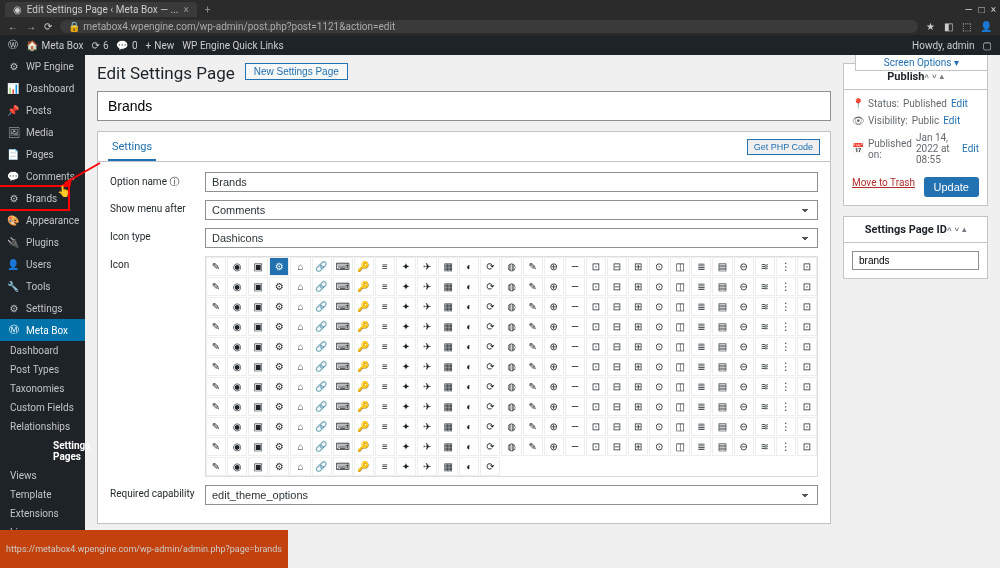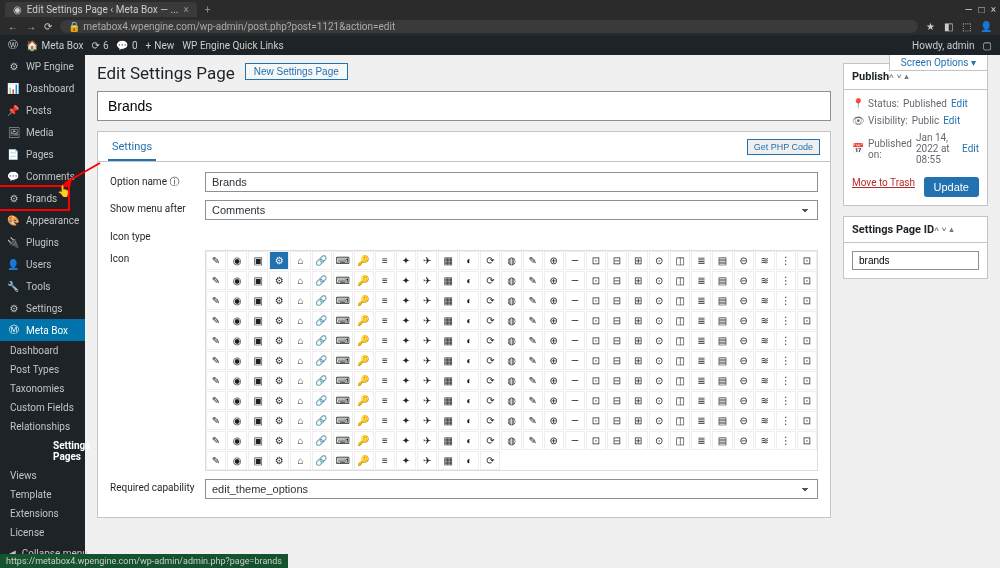--- a/index.html
+++ b/index.html
@@ -36,21 +36,21 @@
 
 .arrow-annotation { position: absolute; left: 60px; top: 158px; pointer-events: none; z-index: 100; }
 .arrow-line { stroke: red; stroke-width: 2; fill: none; }
 .arrow-head { fill: red; }
 
 
 .wp-main { flex: 1; display: flex; padding: 8px 12px; gap: 12px; overflow-y: auto; position: relative; }
 .main-col { flex: 1; min-width: 0; }
 .side-col { width: 145px; flex-shrink: 0; display: flex; flex-direction: column; gap: 10px; }
 
-.screen-options { position: absolute; top: 0; right: 12px; background: #fff; border: 1px solid #c3c4c7; border-top: none; padding: 2px 11px; font-size: 10px; color: #2271b1; cursor: pointer; }
+.screen-options { position: absolute; top: 0; right: 12px; background: #fff; border: 1px solid #c3c4c7; border-top: none; padding: 2px 28px; font-size: 10px; color: #2271b1; cursor: pointer; }
 
 .page-header { display: flex; align-items: flex-start; gap: 10px; margin-bottom: 8px; }
 .page-title { font-size: 17px; font-weight: 400; color: #1d2327; }
 .new-btn { border: 1px solid #2271b1; color: #2271b1; padding: 2px 8px; font-size: 10px; background: #f6f7f7; cursor: pointer; }
 
 .title-input { width: 100%; padding: 6px 10px; font-size: 14px; border: 1px solid #8c8f94; background: #fff; }
 
 .panel { background: #fff; border: 1px solid #c3c4c7; margin-top: 10px; }
 .panel-tabs { display: flex; justify-content: space-between; align-items: center; border-bottom: 1px solid #c3c4c7; padding: 0 10px; }
 .tab-settings { padding: 8px 4px 6px; color: #2271b1; border-bottom: 2px solid #2271b1; font-size: 11px; }
@@ -62,32 +62,32 @@
 .form-field { flex: 1; }
 .form-input, .form-select { width: 100%; padding: 3px 6px; font-size: 11px; border: 1px solid #8c8f94; background: #fff; color: #2c3338; }
 .form-select { appearance: none; background-image: linear-gradient(45deg, transparent 50%, #555 50%), linear-gradient(135deg, #555 50%, transparent 50%); background-position: calc(100% - 12px) 8px, calc(100% - 8px) 8px; background-size: 4px 4px; background-repeat: no-repeat; }
 
 .icon-grid { display: grid; grid-template-columns: repeat(29, 1fr); gap: 1px; border: 1px solid #ddd; }
 .icon-cell { height: 19px; display: flex; align-items: center; justify-content: center; border: 1px solid #eee; font-size: 10px; cursor: pointer; background: #fff; }
 .icon-cell.selected { background: #2271b1; color: #fff; }
 
 
 .side-box { background: #fff; border: 1px solid #c3c4c7; }
-.side-box-header { padding: 6px 8px; font-size: 11px; font-weight: bold; border-bottom: 1px solid #c3c4c7; display: flex; justify-content: flex-start; align-items: center; }
+.side-box-header { padding: 6px 8px; font-size: 11px; font-weight: bold; border-bottom: 1px solid #c3c4c7; display: flex; justify-content: center; align-items: center; }
 .side-box-toggles { display: flex; gap: 3px; font-size: 8px; color: #787c82; }
 .side-box-body { padding: 8px; font-size: 10px; }
 .pub-row { display: flex; align-items: center; gap: 4px; margin-bottom: 6px; color: #646970; }
 .pub-icon { width: 12px; display: inline-block; }
 .pub-link { color: #2271b1; cursor: pointer; }
 .pub-actions { display: flex; justify-content: space-between; align-items: flex-start; padding-top: 6px; }
 .trash-link { color: #b32d2e; text-decoration: underline; cursor: pointer; font-size: 10px; }
 .update-btn { background: #2271b1; color: #fff; border: none; padding: 4px 10px; cursor: pointer; font-size: 11px; border-radius: 3px; }
 .id-input { width: 100%; padding: 3px 6px; font-size: 10px; border: 1px solid #8c8f94; }
 
-.status-bar { position: fixed; bottom: 0; left: 0; background: #14532d; color: #ccc; font-size: 9px; padding: 2px 6px; }
+.status-bar { position: fixed; bottom: 0; left: 0; background: #c2410c; color: #ccc; font-size: 9px; padding: 14px 6px; }
 
 .cursor-ptr { position: absolute; left: 57px; top: 185px; z-index: 101; font-size: 11px; color: #fff; pointer-events: none; }
 </style>
 </head>
 <body>
 
 <div class="browser-chrome">
   <div class="tab-bar">
     <div class="tab">
       <span>◉</span>
@@ -224,20 +224,21 @@
           <div class="form-row">
             <div class="form-label"><span>Option name</span> ⓘ</div>
             <div class="form-field"><input class="form-input" value="Brands" style=""></div>
           </div>
           <div class="form-row">
             <div class="form-label">Show menu after</div>
             <div class="form-field"><select class="form-select"><option>Comments</option></select></div>
           </div>
           <div class="form-row">
             <div class="form-label">Icon type</div>
+            <div class="form-field"><select class="form-select"><option>Dashicons</option></select></div>
           </div>
           <div class="form-row">
             <div class="form-label">Icon</div>
             <div class="form-field">
                 <div class="icon-grid" id="icon-grid">
                   <div class="icon-cell">✎</div>
                   <div class="icon-cell">◉</div>
                   <div class="icon-cell">▣</div>
                   <div class="icon-cell selected">⚙</div>
                   <div class="icon-cell">⌂</div>

